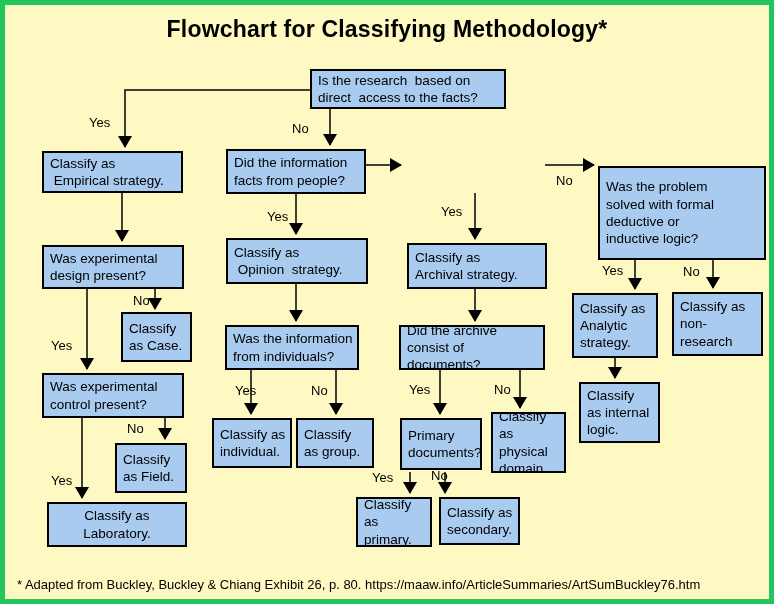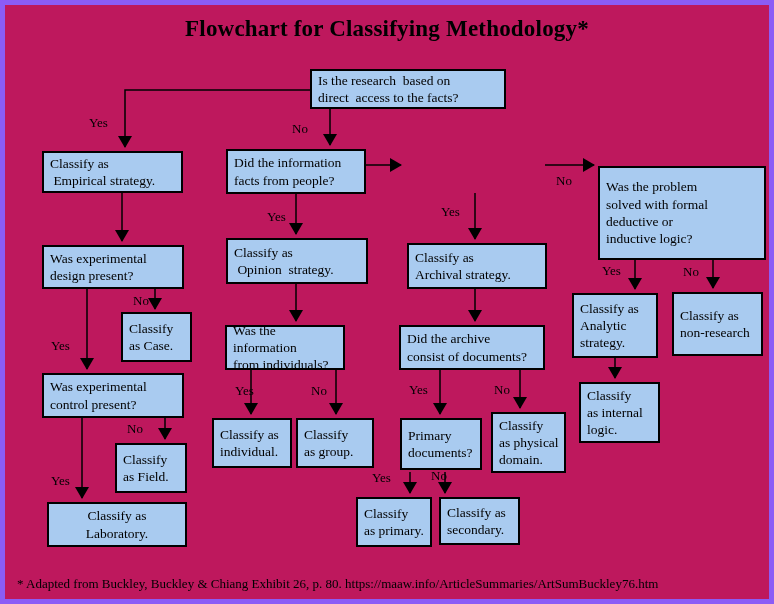--- a/index.html
+++ b/index.html
@@ -1,19 +1,19 @@
 <!DOCTYPE html>
 <html><head>
 <meta charset="utf-8">
 <style>
   html,body { margin:0; padding:0; background:#fff; }
   .page {
     position:relative; width:774px; height:604px; box-sizing:border-box;
-    background:#be185d; border:5px solid #8b5cf6; overflow:hidden;
-    font-family:Liberation Serif, serif; color:#000;
+    background:#fef9c3; border:5px solid #22c55e; overflow:hidden;
+    font-family:Liberation Sans, sans-serif; color:#000;
   }
   .title {
     position:absolute; top:11px; left:0; right:0; text-align:center;
     font-weight:bold; font-size:23px; letter-spacing:0.2px;
   }
   .node {
     position:absolute; background:#a9cbf0; border:2px solid #000;
     box-sizing:border-box; display:flex; align-items:center;
     font-size:13.5px; line-height:1.28; white-space:pre-wrap;
     padding:1px 3px 1px 6px;
@@ -76,21 +76,21 @@
 control present?</div>
   <div class="node" style="left:110px;top:438px;width:72px;height:50px">Classify
 as Field.</div>
   <div class="node center" style="left:42px;top:497px;width:140px;height:45px">Classify as
 Laboratory.</div>
 
   <div class="node" style="left:221px;top:144px;width:140px;height:45px">Did the information
 facts from people?</div>
   <div class="node" style="left:221px;top:233px;width:142px;height:46px">Classify as
  Opinion  strategy.</div>
-  <div class="node" style="left:220px;top:320px;width:120px;height:45px">Was the information
+  <div class="node" style="left:220px;top:320px;width:134px;height:45px">Was the information
 from individuals?</div>
   <div class="node" style="left:207px;top:413px;width:80px;height:50px">Classify as
 individual.</div>
   <div class="node" style="left:291px;top:413px;width:78px;height:50px">Classify
 as group.</div>
 
   <div class="node" style="left:402px;top:238px;width:140px;height:46px">Classify as
 Archival strategy.</div>
   <div class="node" style="left:394px;top:320px;width:146px;height:45px">Did the archive
 consist of documents?</div>

